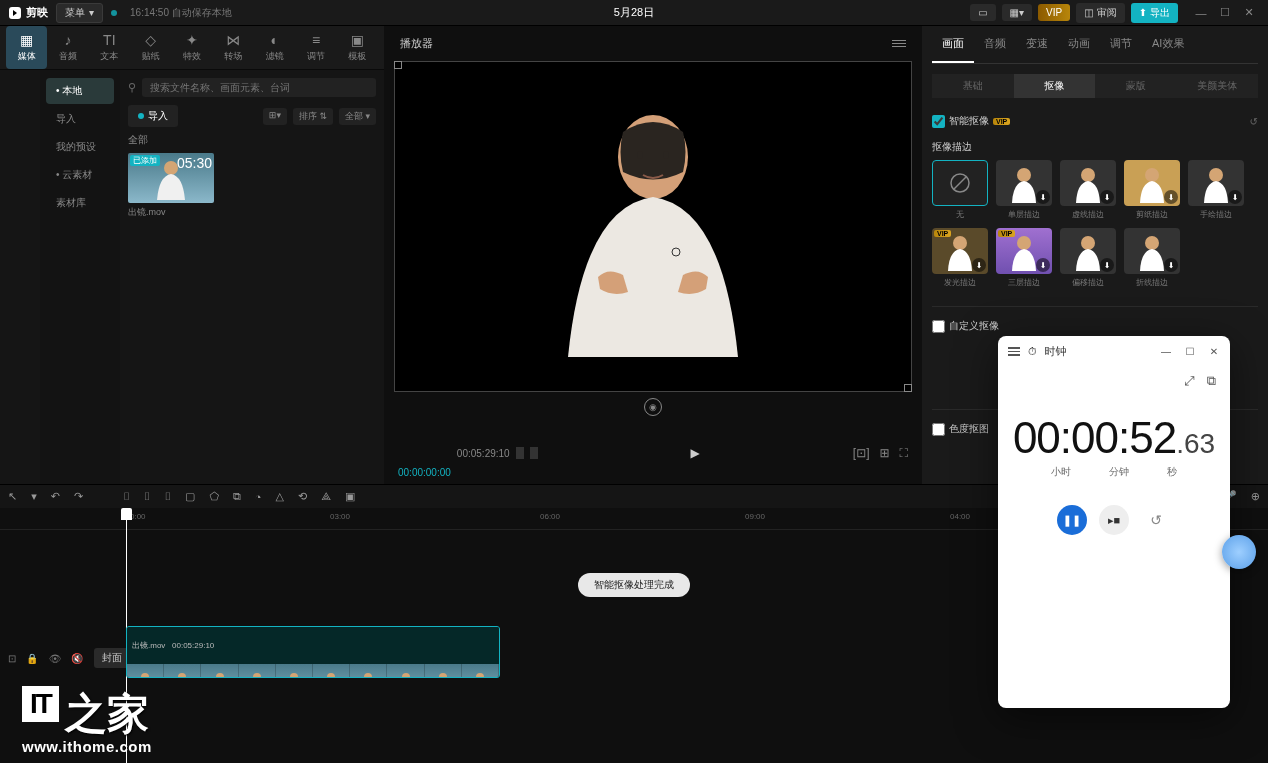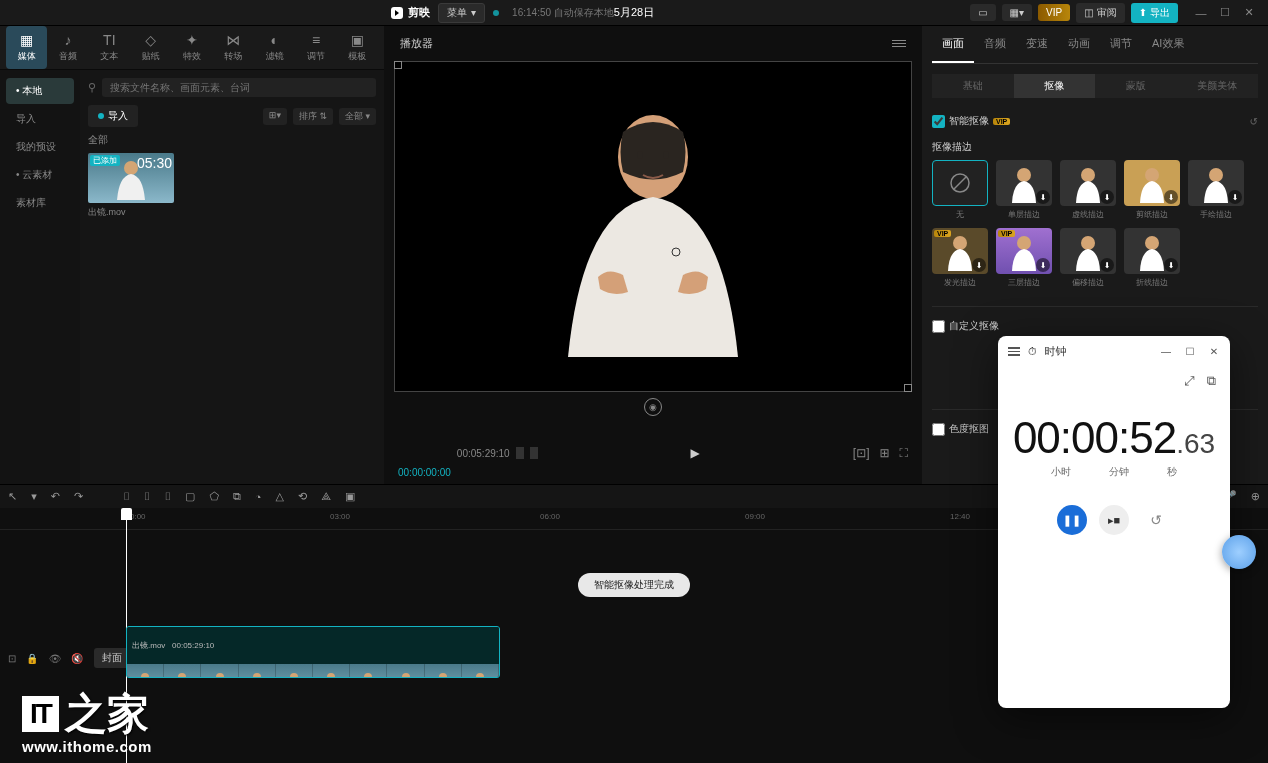--- a/index.html
+++ b/index.html
@@ -1,37 +1,37 @@
 <!DOCTYPE html>
 <html><head>
 <meta charset="utf-8">
 <style>
 * { margin: 0; padding: 0; box-sizing: border-box; font-family: "PingFang SC", "Microsoft YaHei", sans-serif; }
 body { background: #0f0f0f; color: #ccc; width: 1268px; height: 763px; overflow: hidden; position: relative; font-size: 11px; }
 .titlebar { height: 26px; background: #1a1a1a; display: flex; align-items: center; padding: 0 8px; border-bottom: 1px solid #000; }
-.tb-left { display: flex; align-items: center; gap: 8px; flex: 1; justify-content: flex-end; }
+.tb-left { display: flex; align-items: center; gap: 8px; flex: 1; }
 .logo { display: flex; align-items: center; gap: 4px; color: #fff; font-size: 11px; font-weight: 600; }
 .menu-dd { background: #2a2a2a; border: 1px solid #3a3a3a; border-radius: 3px; padding: 2px 8px; font-size: 10px; color: #ccc; display: flex; align-items: center; gap: 4px; }
 .saved { color: #777; font-size: 10px; display: flex; align-items: center; gap: 13px; }
 .saved-dot { width: 6px; height: 6px; border-radius: 50%; background: #13939d; }
 .tb-center { color: #fff; font-size: 11px; font-weight: 500; }
 .tb-right { display: flex; align-items: center; gap: 6px; flex: 1; justify-content: flex-end; }
 .tb-btn { background: #2a2a2a; border-radius: 3px; padding: 3px 8px; font-size: 10px; color: #ccc; display: flex; align-items: center; gap: 3px; }
 .tb-btn.vip { background: linear-gradient(90deg, #8b5a00, #b8860b); color: #fff; }
 .tb-btn.export { background: #13b3c2; color: #fff; }
 .winctrl { display: flex; gap: 2px; margin-left: 6px; }
 .winctrl span { width: 22px; height: 20px; display: flex; align-items: center; justify-content: center; color: #888; }
 
 .main { display: flex; height: 458px; }
 .left-panel { width: 384px; background: #151515; display: flex; flex-direction: column; }
 .mode-tabs { display: flex; background: #1a1a1a; padding: 0 6px; gap: 0; border-bottom: 1px solid #0a0a0a; }
 .mode-tab { flex: 1; padding: 6px 0; text-align: center; color: #888; font-size: 9px; border-radius: 4px; }
 .mode-tab.active { background: #2a4a5a; color: #fff; }
 .mode-tab .micon { display: block; font-size: 14px; margin-bottom: 2px; }
-.left-body { display: flex; flex: 1; }
+.left-body { display: flex; flex: 1; margin-left: 40px; }
 .left-nav { width: 80px; background: #131313; padding: 6px 0; }
 .nav-item { padding: 6px 10px; font-size: 10px; color: #888; border-radius: 4px; margin: 2px 6px; }
 .nav-item.active { background: #2a3a3a; color: #fff; }
 .media-area { flex: 1; padding: 8px; display: flex; flex-direction: column; }
 .search-row { display: flex; align-items: center; gap: 6px; margin-bottom: 8px; }
 .search-input { flex: 1; background: #222; border: none; border-radius: 3px; padding: 4px 8px; color: #666; font-size: 10px; }
 .import-row { display: flex; align-items: center; justify-content: space-between; margin-bottom: 6px; }
 .import-btn { background: #222; padding: 4px 10px; border-radius: 3px; color: #fff; font-size: 10px; display: flex; align-items: center; gap: 4px; }
 .import-btn .dot { width: 6px; height: 6px; border-radius: 50%; background: #13b3c2; }
 .ctrl-chips { display: flex; gap: 6px; }
@@ -107,21 +107,21 @@
 .sw-time-main { font-size: 44px; letter-spacing: -1px; color: #111; }
 .sw-time-sub { font-size: 28px; color: #444; }
 .sw-labels { display: flex; justify-content: center; gap: 38px; font-size: 10px; color: #666; margin-top: 2px; }
 .sw-ctrls { display: flex; justify-content: center; gap: 12px; margin-top: 26px; }
 .sw-btn { width: 30px; height: 30px; border-radius: 50%; display: flex; align-items: center; justify-content: center; font-size: 11px; }
 .sw-btn.pause { background: #1a6dd8; color: #fff; }
 .sw-btn.flag { background: #eee; color: #333; }
 .sw-btn.reset { background: transparent; color: #888; font-size: 14px; }
 
 .watermark { position: absolute; left: 22px; bottom: 8px; color: #fff; }
-.wm-logo { display: flex; align-items: center; gap: 6px; }
+.wm-logo { display: flex; align-items: flex-start; gap: 6px; }
 .wm-it { background: #fff; color: #000; font-weight: 900; font-size: 28px; padding: 2px 8px; letter-spacing: -2px; }
 .wm-cn { font-size: 42px; font-weight: 900; font-family: "KaiTi", serif; text-shadow: 1px 1px 2px #000; }
 .wm-url { font-size: 15px; font-weight: 700; margin-top: -4px; letter-spacing: 0.5px; }
 
 .float-bubble { position: absolute; right: 12px; top: 535px; width: 34px; height: 34px; border-radius: 50%; background: radial-gradient(#9ecfff, #5a9fe8); box-shadow: 0 2px 8px rgba(0,0,0,0.4); }
 </style>
 </head>
 <body>
 
 <div class="titlebar">
@@ -403,21 +403,21 @@
   <span class="tl-icon">🎤</span>
   <span class="tl-icon">⊕</span>
 </div>
 
 <div class="timeline">
   <div class="ruler">
     <span class="ruler-tick" style="left:130px">0:00</span>
     <span class="ruler-tick" style="left:330px">03:00</span>
     <span class="ruler-tick" style="left:540px">06:00</span>
     <span class="ruler-tick" style="left:745px">09:00</span>
-    <span class="ruler-tick" style="left:950px">12:40</span>
+    <span class="ruler-tick" style="left:950px">04:00</span>
   </div>
   <div class="playhead"></div>
   <div class="toast">智能抠像处理完成</div>
   <div class="tl-left">
     <span>⊡</span>
     <span>🔒</span>
     <span>👁</span>
     <span>🔇</span>
     <span class="cover-btn">封面</span>
   </div>

